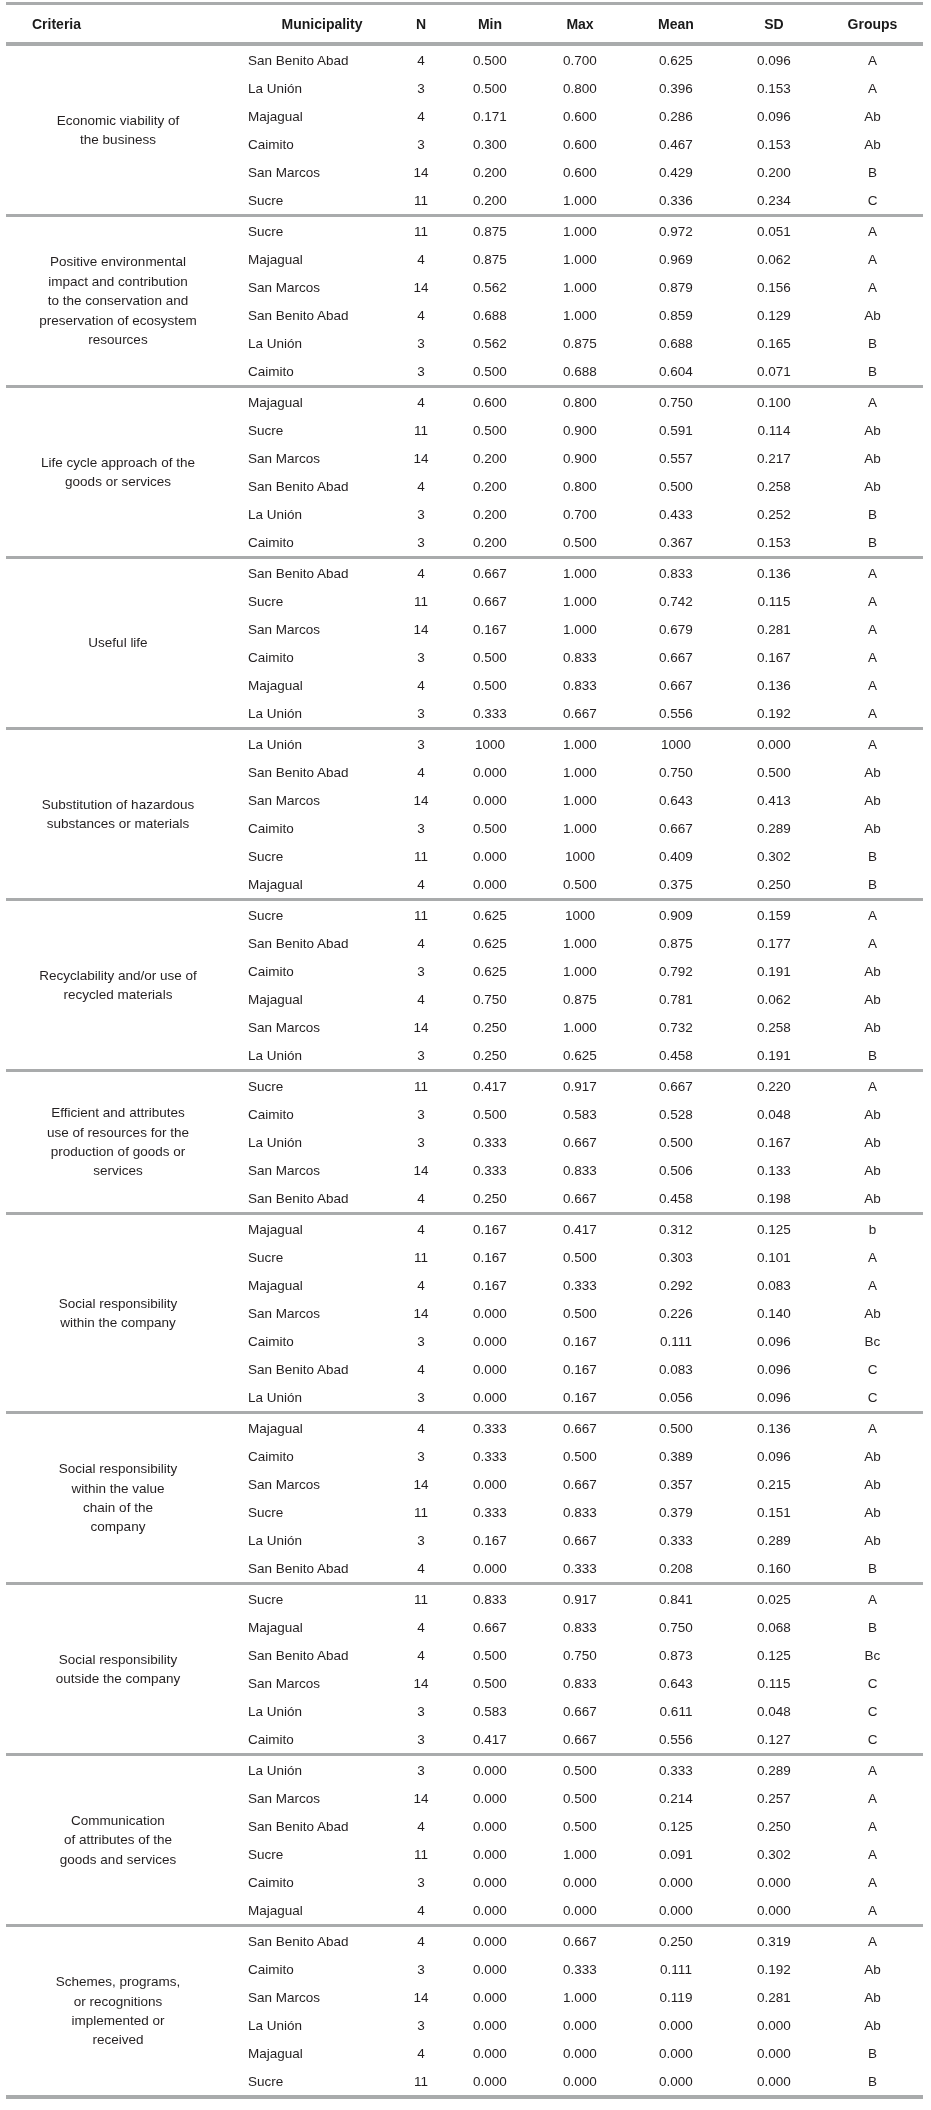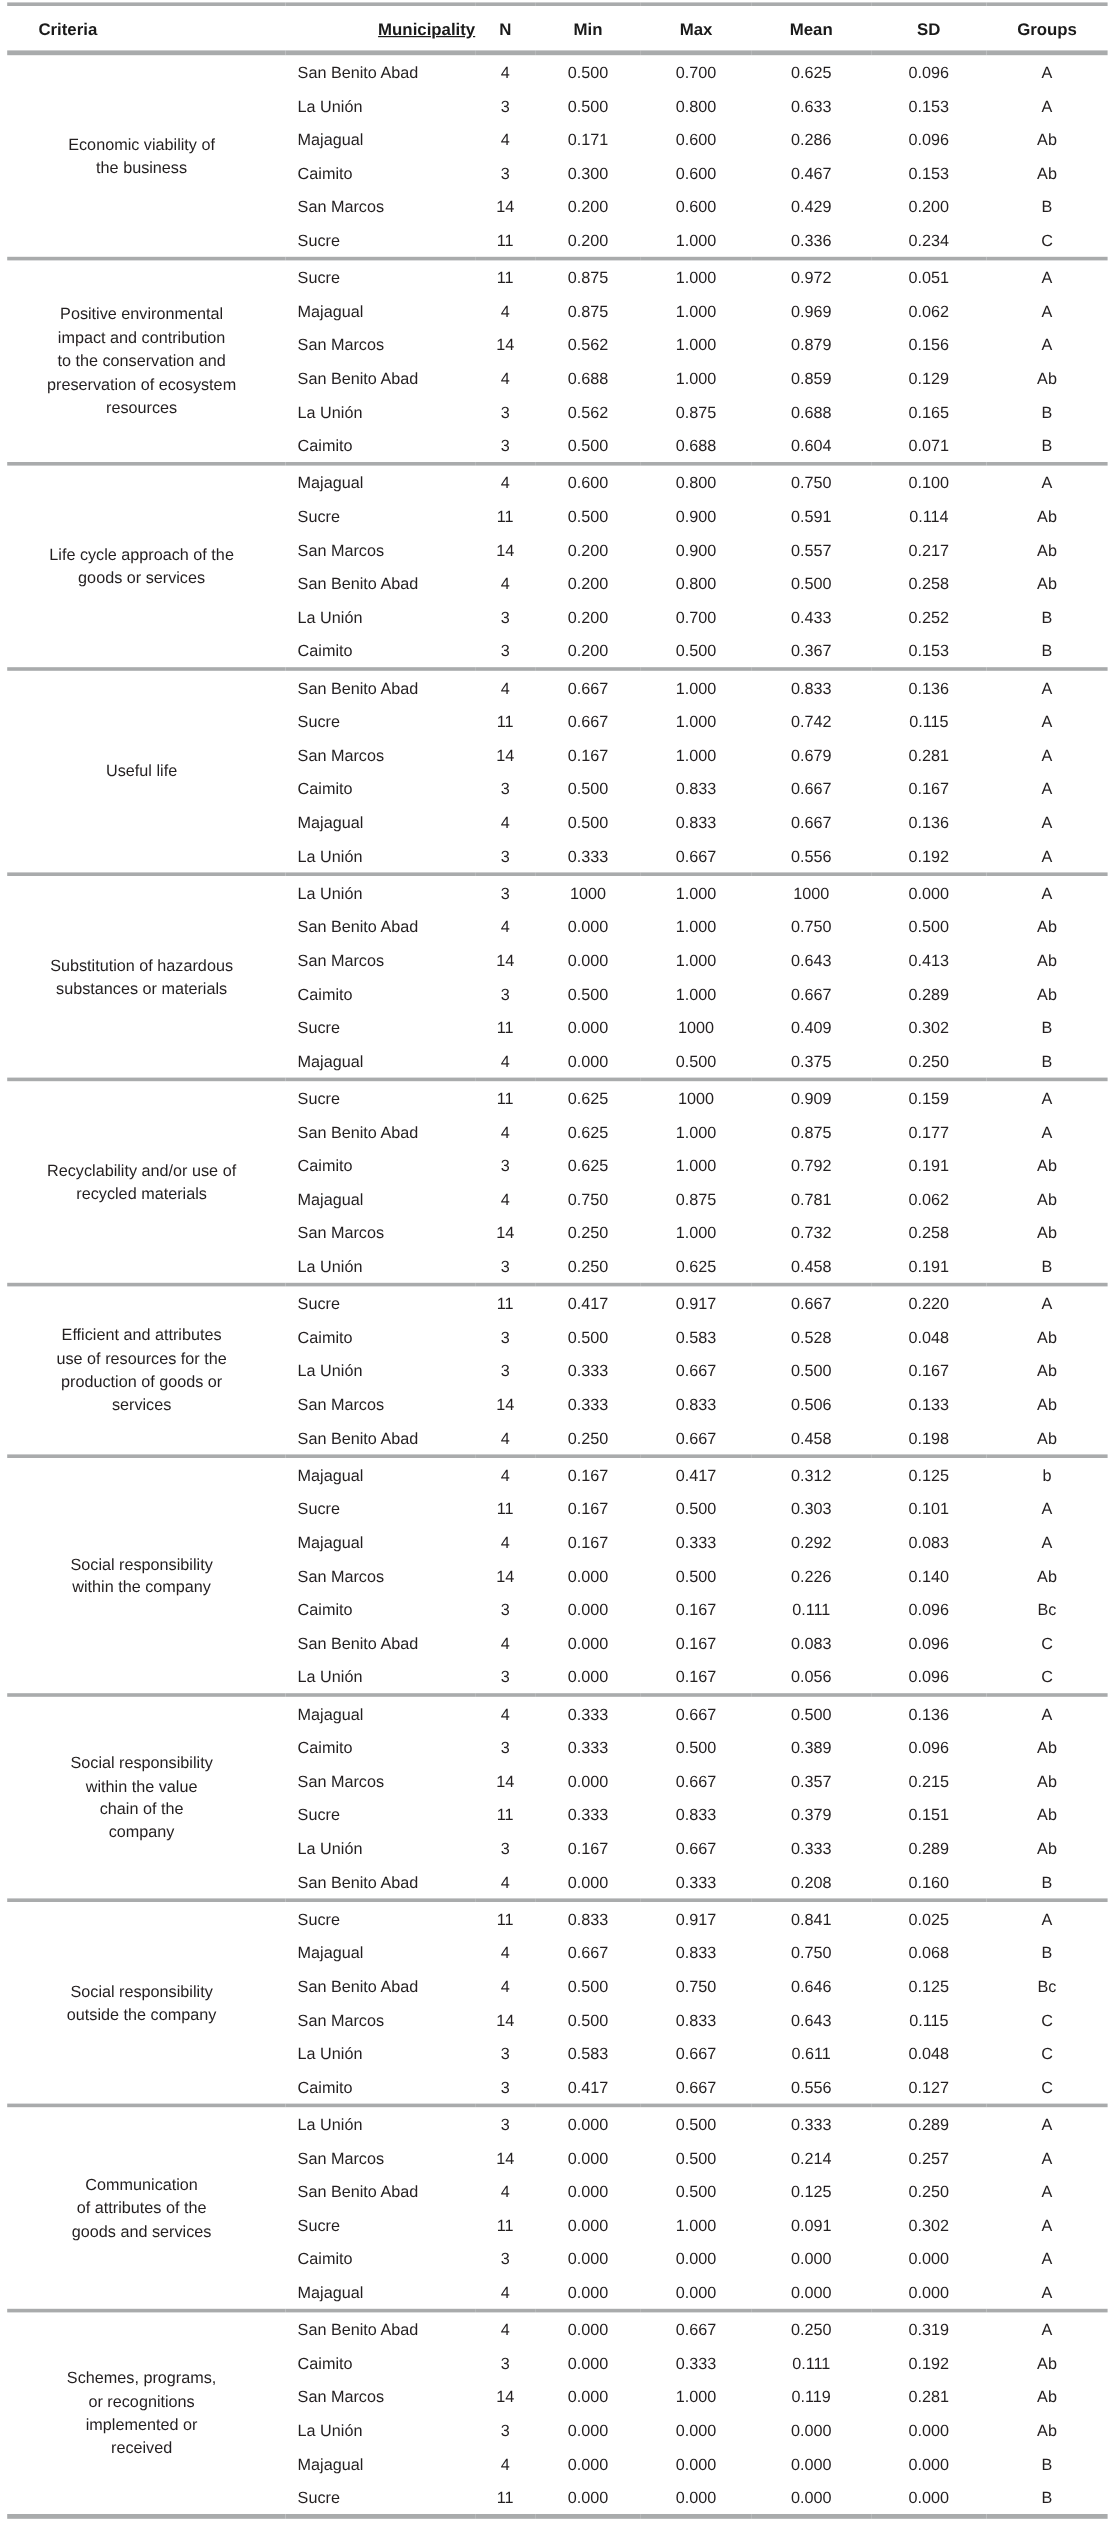--- a/index.html
+++ b/index.html
@@ -39,23 +39,22 @@
     font-weight: bold;
     padding: 11px 0 10px 0;
     text-align: center;
     color: #1a1a1a;
   }
   thead th.h-criteria {
     text-align: left;
     padding-left: 26px;
   }
   thead th.h-muni {
-    text-align: right;
+    text-align: center;
     padding-left: 10px;
-    text-decoration: underline;
   }
 
   tbody.section { border-bottom: 3px solid #a9abac; }
   tbody.section:last-child { border-bottom: 4px solid #a9abac; }
 
   td {
     font-size: 13.5px;
     height: 28px;
     padding: 0;
     text-align: center;
@@ -112,21 +111,21 @@
           <td>0.700</td>
           <td>0.625</td>
           <td>0.096</td>
           <td>A</td>
         </tr>
         <tr>
           <td class="muni">La Unión</td>
           <td>3</td>
           <td>0.500</td>
           <td>0.800</td>
-          <td>0.633</td>
+          <td>0.396</td>
           <td>0.153</td>
           <td>A</td>
         </tr>
         <tr>
           <td class="muni">Majagual</td>
           <td>4</td>
           <td>0.171</td>
           <td>0.600</td>
           <td>0.286</td>
           <td>0.096</td>
@@ -649,21 +648,21 @@
           <td>0.833</td>
           <td>0.750</td>
           <td>0.068</td>
           <td>B</td>
         </tr>
         <tr>
           <td class="muni">San Benito Abad</td>
           <td>4</td>
           <td>0.500</td>
           <td>0.750</td>
-          <td>0.646</td>
+          <td>0.873</td>
           <td>0.125</td>
           <td>Bc</td>
         </tr>
         <tr>
           <td class="muni">San Marcos</td>
           <td>14</td>
           <td>0.500</td>
           <td>0.833</td>
           <td>0.643</td>
           <td>0.115</td>

